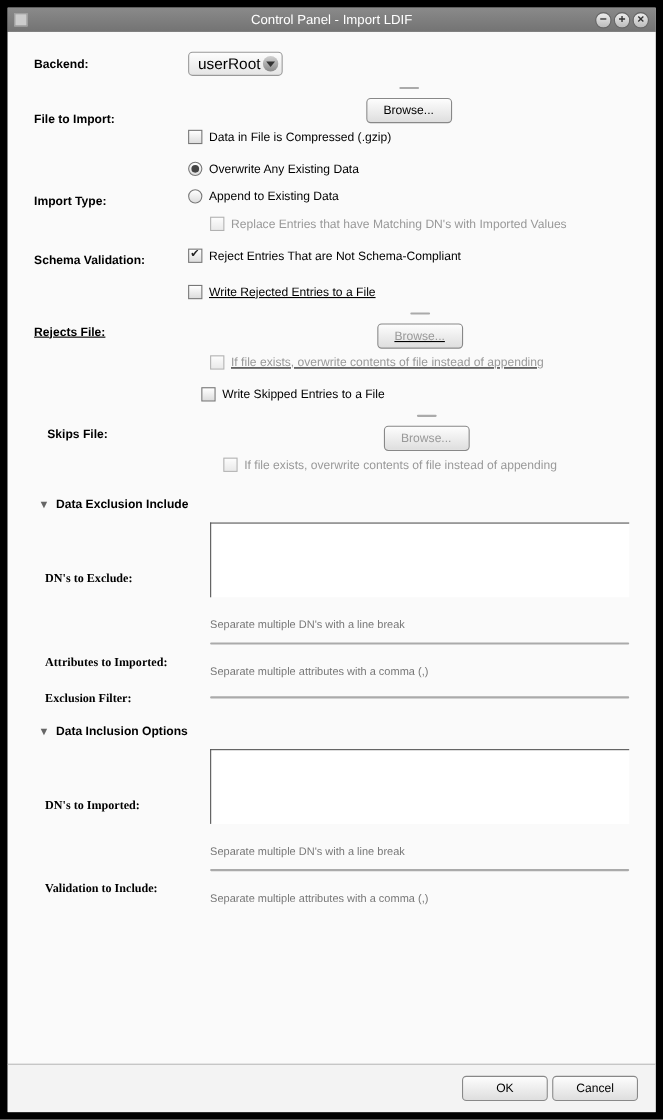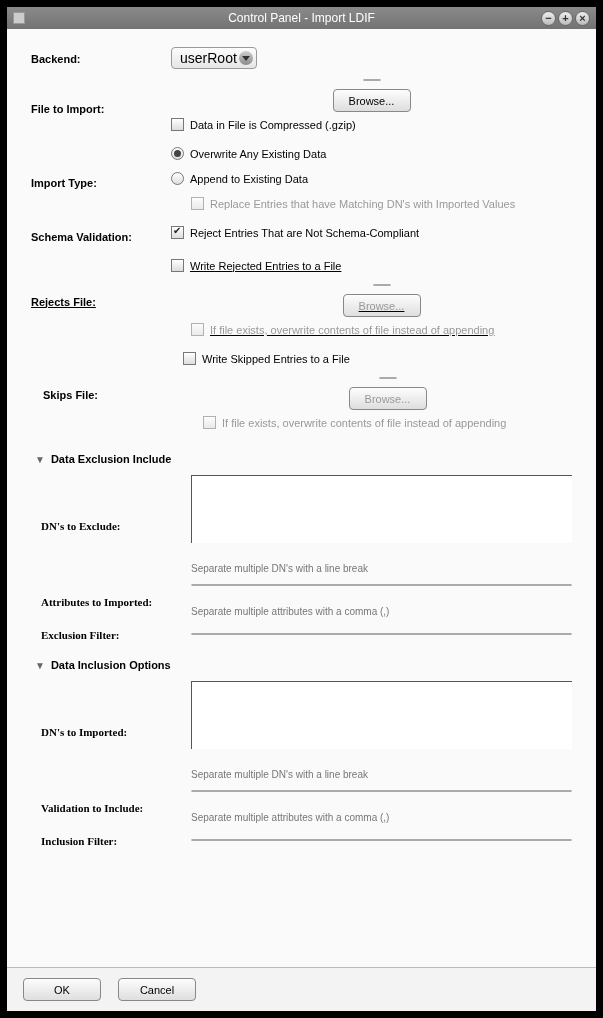--- a/index.html
+++ b/index.html
@@ -209,21 +209,22 @@
   border:1px solid #555;
   border-bottom: none;
   border-right: none;
   background:#fff;
 }
 .hint { color:#777; font-size:10px; margin-top:20px; }
 .footer {
   border-top:1px solid #bbb;
   padding:10px 16px;
   display:flex;
-  gap:17px;
+  justify-content:flex-end;
+  gap:4px;
   background:#f3f3f3;
 }
 .spacer-s{height:6px;}
 </style>
 </head>
 <body>
 
 <div class="window">
   <div class="titlebar">
     <span class="title-icon"></span>
@@ -374,26 +375,20 @@
     </div>
 
     <div class="form-row">
       <div class="sub-label">Validation to Include:</div>
       <div class="field">
         <div class="text-input"></div>
         <div class="hint">Separate multiple attributes with a comma (,)</div>
       </div>
     </div>
 
-    <div class="form-row">
-      <div class="sub-label">Inclusion Filter:</div>
-      <div class="field">
-        <div class="text-input"></div>
-      </div>
-    </div>
 
   </div>
 
   <div class="footer">
     <div class="btn">OK</div>
     <div class="btn">Cancel</div>
   </div>
 </div>
 
 </body></html>

